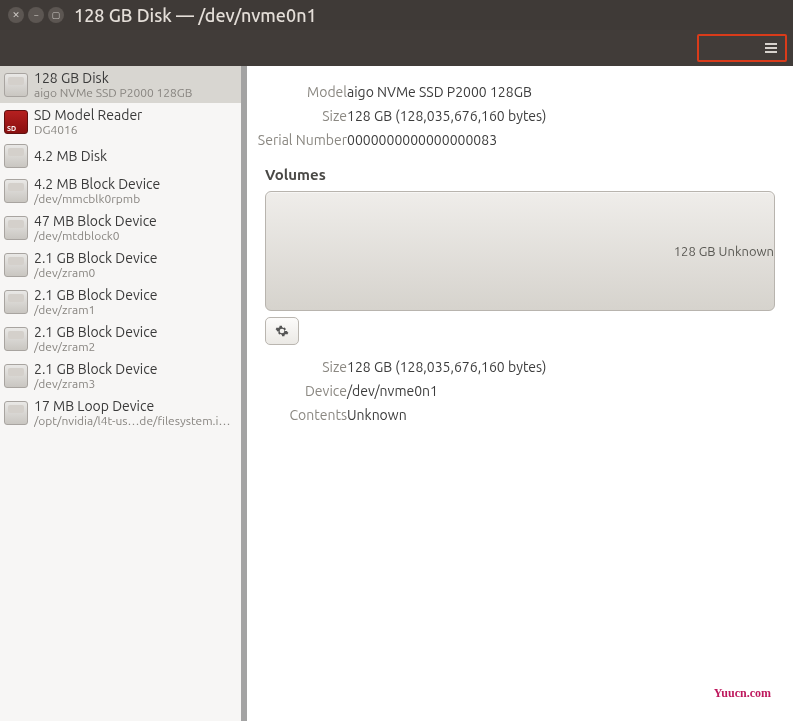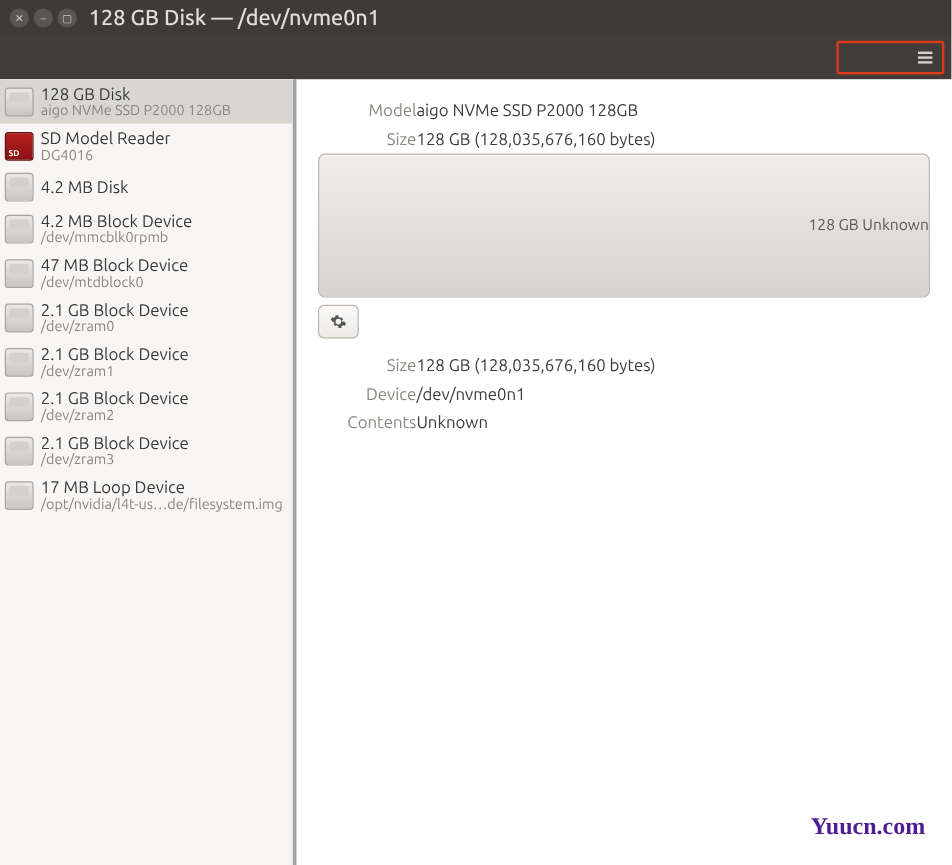--- a/index.html
+++ b/index.html
@@ -39,21 +39,21 @@
       border: 2px solid #d93b1a;
       width: 90px; height: 28px;
       display:flex;align-items:center;justify-content:flex-end;
       padding-right:8px;
       border-radius:2px;
     }
     .hamburger { display:flex;flex-direction:column;gap:2px;cursor:pointer;}
     .hamburger span{width:12px;height:2px;background:#d7d2cd;}
     .content { display:flex; height: calc(100% - 66px); }
     .sidebar {
-      width: 247px; background:#f7f6f5; border-right:3px solid #a3a3a3;
+      width: 247px; background:#f7f6f5; border-right:6px solid #a3a3a3;
       overflow-y:auto;
     }
     .dev-item {
       display:flex; align-items:center; gap:6px;
       padding:4px 6px 4px 4px; cursor:pointer;
       border-bottom:0;
     }
     .dev-item.selected { background:#d8d6d1; }
     .dev-icon {
       width:24px;height:24px;flex-shrink:0;
@@ -86,21 +86,21 @@
       box-shadow: inset 0 1px 0 rgba(255,255,255,.5);
     }
     .vol-controls{margin:6px 0 10px 18px;}
     .gear-btn{
       width:34px;height:28px;background:linear-gradient(#fcfbfa,#ebe9e5);
       border:1px solid #bab6b0;border-radius:5px;cursor:pointer;
       display:flex;align-items:center;justify-content:center;
     }
     .watermark{
       position:absolute;right:22px;bottom:20px;
-      color:#4c1d95;font-size:20px;font-family:"Comic Sans MS",cursive;font-weight:bold;
+      color:#be185d;font-size:12px;font-family:"Comic Sans MS",cursive;font-weight:bold;
     }
   </style>
 </head>
 <body>
 
 <div class="titlebar">
   <div class="window-controls">
     <div class="win-btn">✕</div>
     <div class="win-btn">−</div>
     <div class="win-btn">▢</div>
@@ -193,21 +193,26 @@
 
   <div class="main">
     <div class="info-row">
       <div class="info-label">Model</div>
       <div class="info-value">aigo NVMe SSD P2000 128GB</div>
     </div>
     <div class="info-row">
       <div class="info-label">Size</div>
       <div class="info-value">128 GB (128,035,676,160 bytes)</div>
     </div>
-
+    <div class="info-row">
+      <div class="info-label">Serial Number</div>
+      <div class="info-value">0000000000000000083</div>
+    </div>
+
+    <div class="volumes-header">Volumes</div>
     <div class="volume-block">
       <span>128 GB Unknown</span>
     </div>
     <div class="vol-controls">
       <div class="gear-btn">
         <svg width="14" height="14" viewBox="0 0 24 24" fill="#555">
           <path d="M12 8a4 4 0 100 8 4 4 0 000-8zm9 4a7 7 0 01-.1 1.2l2.1 1.6-2 3.4-2.5-1a7 7 0 01-2 1.2l-.4 2.6h-4l-.4-2.6a7 7 0 01-2-1.2l-2.5 1-2-3.4 2.1-1.6A7 7 0 013 12a7 7 0 01.1-1.2L1 9.2l2-3.4 2.5 1a7 7 0 012-1.2L7.9 3h4l.4 2.6a7 7 0 012 1.2l2.5-1 2 3.4-2.1 1.6c.1.4.1.8.1 1.2z"></path>
         </svg>
       </div>
     </div>

